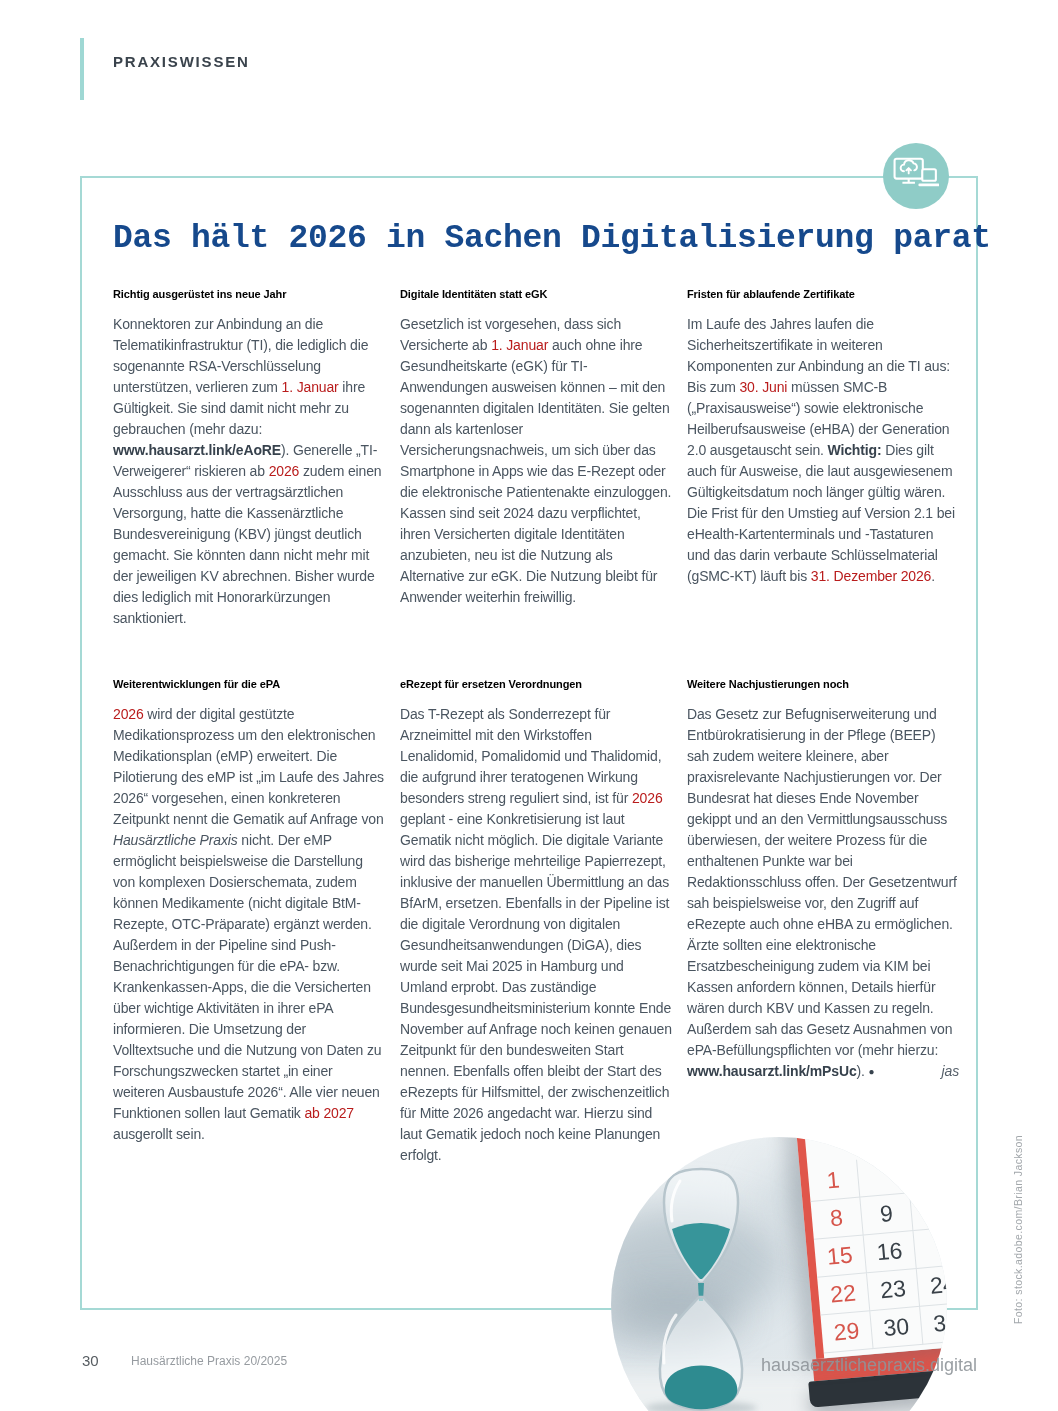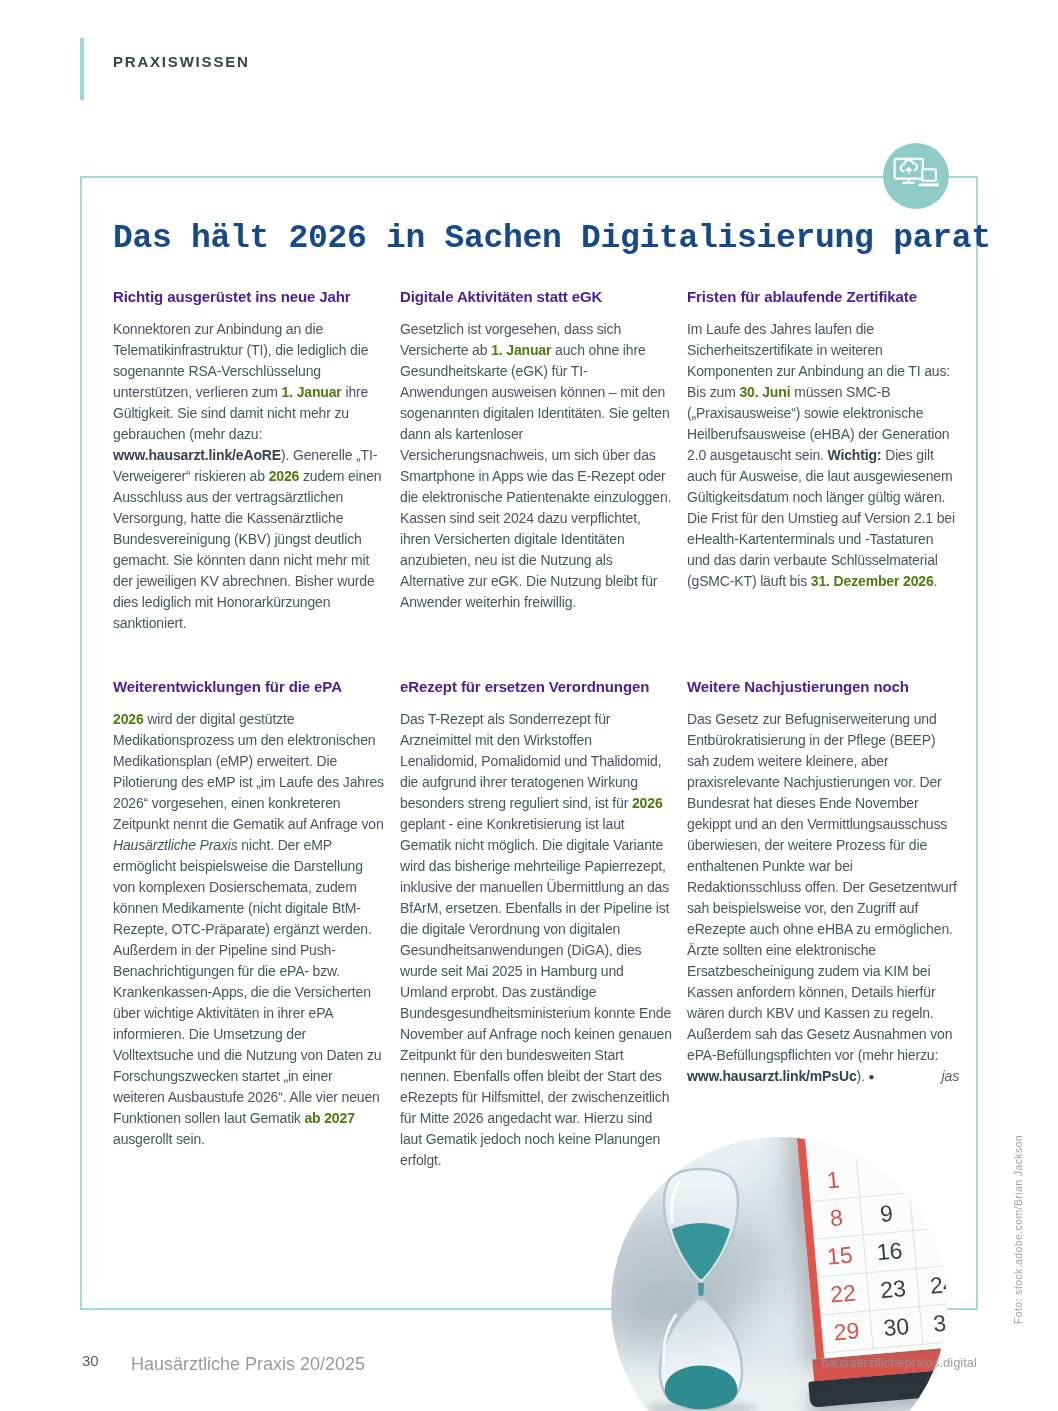--- a/index.html
+++ b/index.html
@@ -17,23 +17,23 @@
          color:#16498c;letter-spacing:-0.3px;font-family:Liberation Mono, monospace;}
 
   
   .icon-circle{position:absolute;left:883px;top:143px;width:66px;height:66px;border-radius:50%;
                background:#8fccc7;display:flex;align-items:center;justify-content:center;z-index:2;}
 
   
   .section{position:absolute;width:272px;}
   .sec-1{left:113px;top:288px;} .sec-2{left:400px;top:288px;} .sec-3{left:687px;top:288px;}
   .sec-4{left:113px;top:678px;} .sec-5{left:400px;top:678px;} .sec-6{left:687px;top:678px;}
-  .section h3{margin:0 0 14px 0;font-size:15px;font-weight:bold;color:#4c1d95;letter-spacing:-0.1px;}
+  .section h3{margin:0 0 14px 0;font-size:11px;font-weight:bold;color:#000000;letter-spacing:-0.1px;}
   .section p{margin:0;font-size:14px;line-height:21px;color:#4a5560;letter-spacing:-0.15px;}
-  .sg-bb{font-weight:bold;color:#4d7c0f;}
+  .sg-bb{font-weight:normal;color:#b91c1c;}
   .sg-bd{font-weight:bold;color:#37424d;}
   .sg-i{font-style:italic;}
   .sg-author{float:right;font-style:italic;color:#555f69;}
   .sg-bullet{font-size:10px;color:#37424d;position:relative;top:-1px;}
 
   
   .photo{position:absolute;left:611px;top:1137px;width:336px;height:336px;border-radius:50%;
          overflow:hidden;z-index:3;background:linear-gradient(160deg,#eef2f4 0%,#dde5ea 45%,#e9edef 100%);}
   .blob{position:absolute;border-radius:50%;}
   .blob1{left:-30px;top:70px;width:200px;height:110px;background:#97a8b2;filter:blur(22px);opacity:.5;}
@@ -52,22 +52,22 @@
   .cal-cell{display:flex;align-items:center;justify-content:center;font-family:"Liberation Sans",sans-serif;
             font-weight:300;font-size:23px;color:#394148;border-bottom:1px solid #dde2e5;
             border-right:1px solid #dde2e5;}
   .cal-cell.red{color:#d6564c;}
   .cal-band{height:22px;background:#e2544a;margin-left:-4px;width:calc(100% + 8px);}
   .cal-base{height:26px;background:#2c3339;margin-left:-10px;width:calc(100% + 16px);
             border-radius:3px 3px 8px 8px;box-shadow:0 10px 18px rgba(80,90,100,.4);}
 
   
   .page-number{position:absolute;left:82px;top:1352px;font-size:15px;color:#565c61;z-index:4;}
-  .journal{position:absolute;left:131px;top:1354px;font-size:18px;color:#969ba0;z-index:4;}
-  .site{position:absolute;right:81px;top:1355px;font-size:13px;color:#8f959a;z-index:4;opacity:.9;}
+  .journal{position:absolute;left:131px;top:1354px;font-size:12px;color:#969ba0;z-index:4;}
+  .site{position:absolute;right:81px;top:1355px;font-size:18px;color:#8f959a;z-index:4;opacity:.9;}
   .credit{position:absolute;left:1012px;top:1088px;height:236px;writing-mode:vertical-rl;
           transform:rotate(180deg);font-size:10.5px;color:#a2a7ab;letter-spacing:.4px;z-index:4;}
 </style>
 </head>
 <body>
 
 <div class="page">
 
   <div class="kicker-bar"></div>
   <div class="kicker">PRAXISWISSEN</div>
@@ -85,21 +85,21 @@
     </svg>
   </div>
 
   <h1 class="title">Das hält 2026 in Sachen Digitalisierung parat</h1>
 
   <div class="section sec-1">
     <h3>Richtig ausgerüstet ins neue Jahr</h3>
     <p><span>Konnektoren zur Anbindung an die Telematikinfrastruktur (TI), die lediglich die sogenannte RSA-Verschlüsselung unterstützen, verlieren zum </span><span class="sg-bb">1. Januar</span><span> ihre Gültigkeit. Sie sind damit nicht mehr zu gebrauchen (mehr dazu: </span><span class="sg-bd">www.hausarzt.link/eAoRE</span><span>). Generelle „TI-Verweigerer“ riskieren ab </span><span class="sg-bb">2026</span><span> zudem einen Ausschluss aus der vertragsärztlichen Versorgung, hatte die Kassenärztliche Bundesvereinigung (KBV) jüngst deutlich gemacht. Sie könnten dann nicht mehr mit der jeweiligen KV abrechnen. Bisher wurde dies lediglich mit Honorarkürzungen sanktioniert.</span></p>
   </div>
   <div class="section sec-2">
-    <h3>Digitale Aktivitäten statt eGK</h3>
+    <h3>Digitale Identitäten statt eGK</h3>
     <p><span>Gesetzlich ist vorgesehen, dass sich Versicherte ab </span><span class="sg-bb">1. Januar</span><span> auch ohne ihre Gesundheitskarte (eGK) für TI-Anwendungen ausweisen können – mit den sogenannten digitalen Identitäten. Sie gelten dann als kartenloser Versicherungsnachweis, um sich über das Smartphone in Apps wie das E-Rezept oder die elektronische Patientenakte einzuloggen. Kassen sind seit 2024 dazu verpflichtet, ihren Versicherten digitale Identitäten anzubieten, neu ist die Nutzung als Alternative zur eGK. Die Nutzung bleibt für Anwender weiterhin freiwillig.</span></p>
   </div>
   <div class="section sec-3">
     <h3>Fristen für ablaufende Zertifikate</h3>
     <p><span>Im Laufe des Jahres laufen die Sicherheitszertifikate in weiteren Komponenten zur Anbindung an die TI aus: Bis zum </span><span class="sg-bb">30. Juni</span><span> müssen SMC-B („Praxisausweise“) sowie elektronische Heilberufsausweise (eHBA) der Generation 2.0 ausgetauscht sein. </span><span class="sg-bd">Wichtig:</span><span> Dies gilt auch für Ausweise, die laut ausgewiesenem Gültigkeitsdatum noch länger gültig wären. Die Frist für den Umstieg auf Version 2.1 bei eHealth-Kartenterminals und -Tastaturen und das darin verbaute Schlüsselmaterial (gSMC-KT) läuft bis </span><span class="sg-bb">31. Dezember 2026</span><span>.</span></p>
   </div>
   <div class="section sec-4">
     <h3>Weiterentwicklungen für die ePA</h3>
     <p><span class="sg-bb">2026</span><span> wird der digital gestützte Medikationsprozess um den elektronischen Medikationsplan (eMP) erweitert. Die Pilotierung des eMP ist „im Laufe des Jahres 2026“ vorgesehen, einen konkreteren Zeitpunkt nennt die Gematik auf Anfrage von </span><span class="sg-i">Hausärztliche Praxis</span><span> nicht. Der eMP ermöglicht beispielsweise die Darstellung von komplexen Dosierschemata, zudem können Medikamente (nicht digitale BtM-Rezepte, OTC-Präparate) ergänzt werden. Außerdem in der Pipeline sind Push-Benachrichtigungen für die ePA- bzw. Krankenkassen-Apps, die die Versicherten über wichtige Aktivitäten in ihrer ePA informieren. Die Umsetzung der Volltextsuche und die Nutzung von Daten zu Forschungszwecken startet „in einer weiteren Ausbaustufe 2026“. Alle vier neuen Funktionen sollen laut Gematik </span><span class="sg-bb">ab 2027</span><span> ausgerollt sein.</span></p>
   </div>

